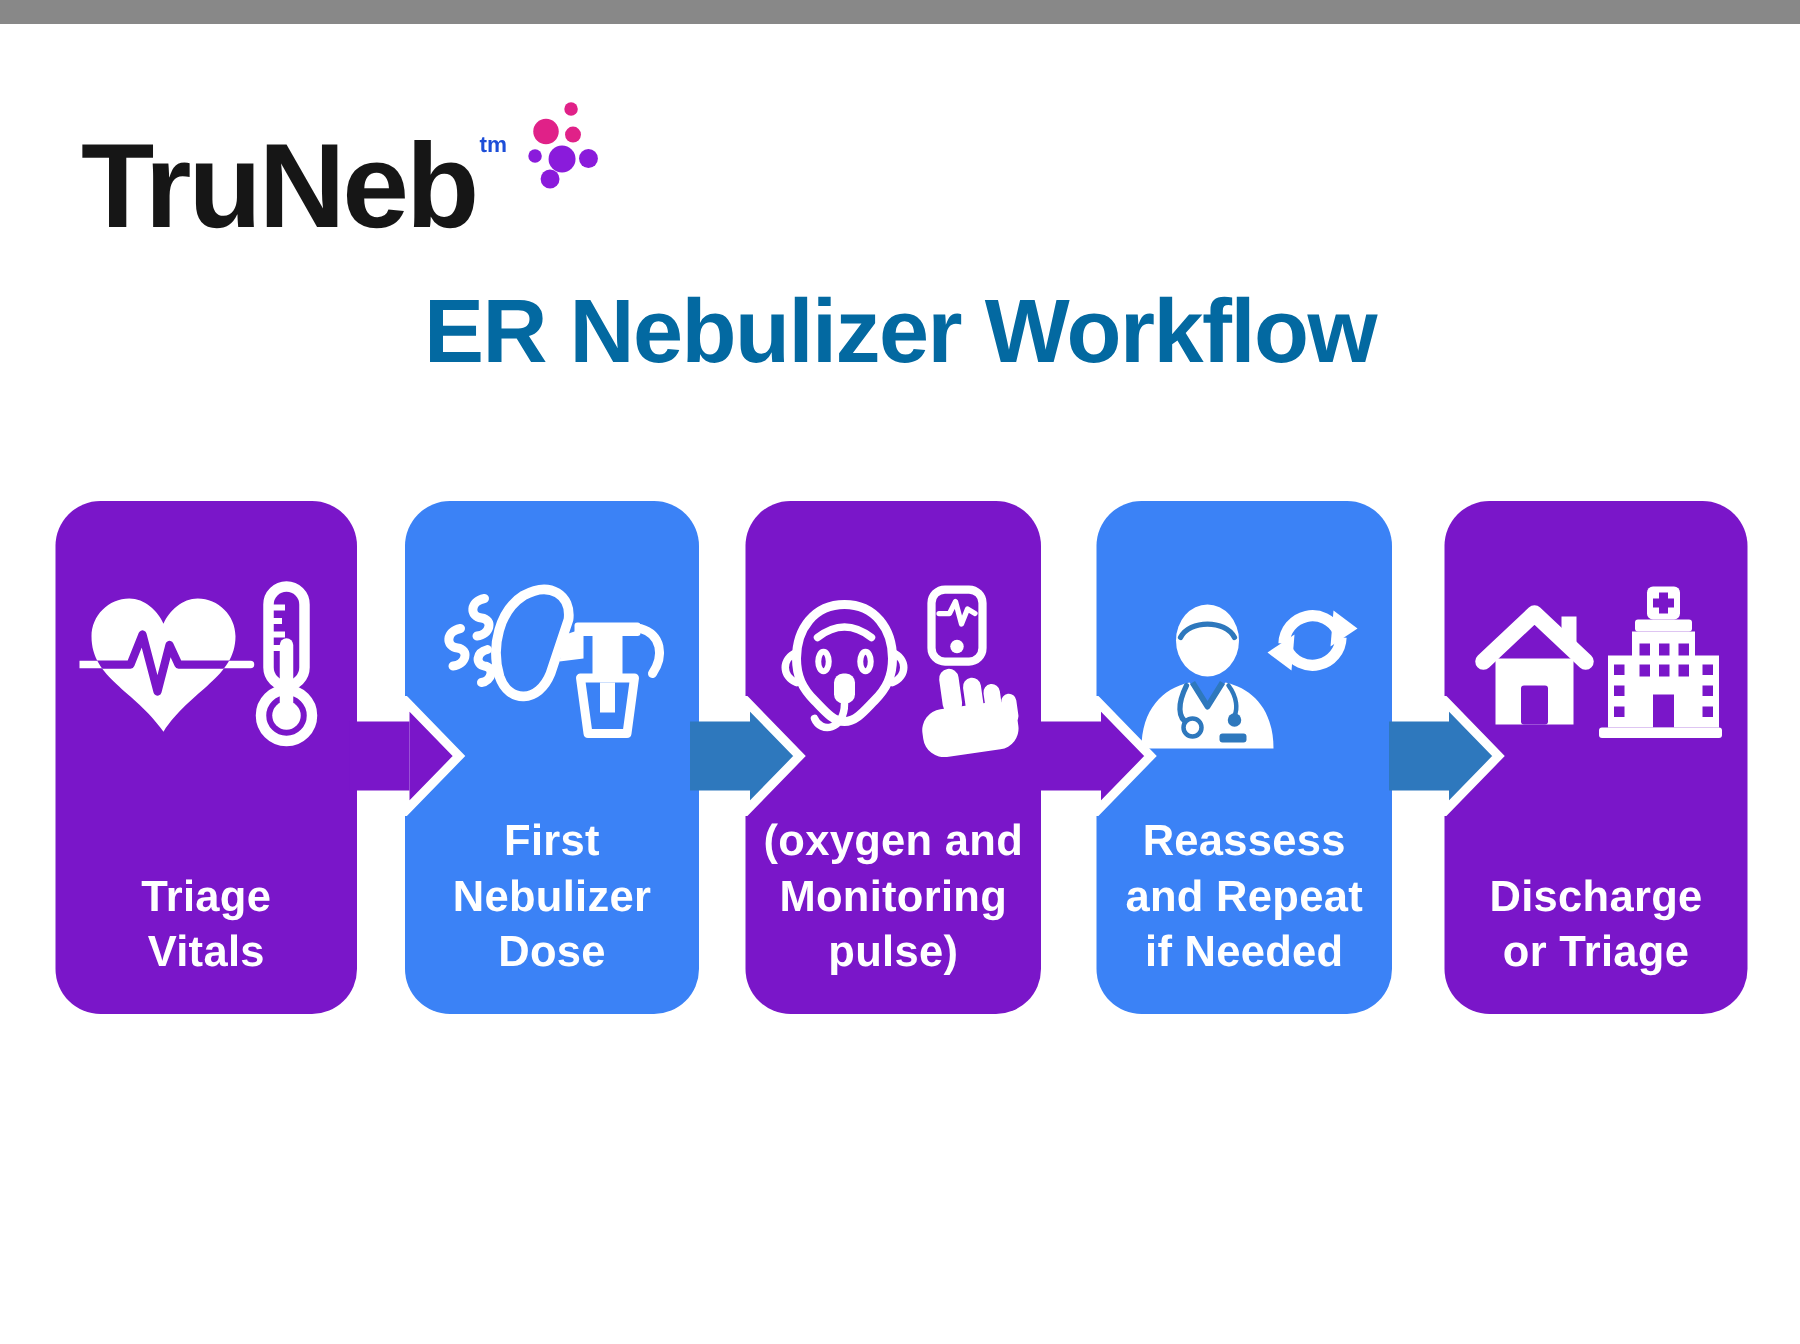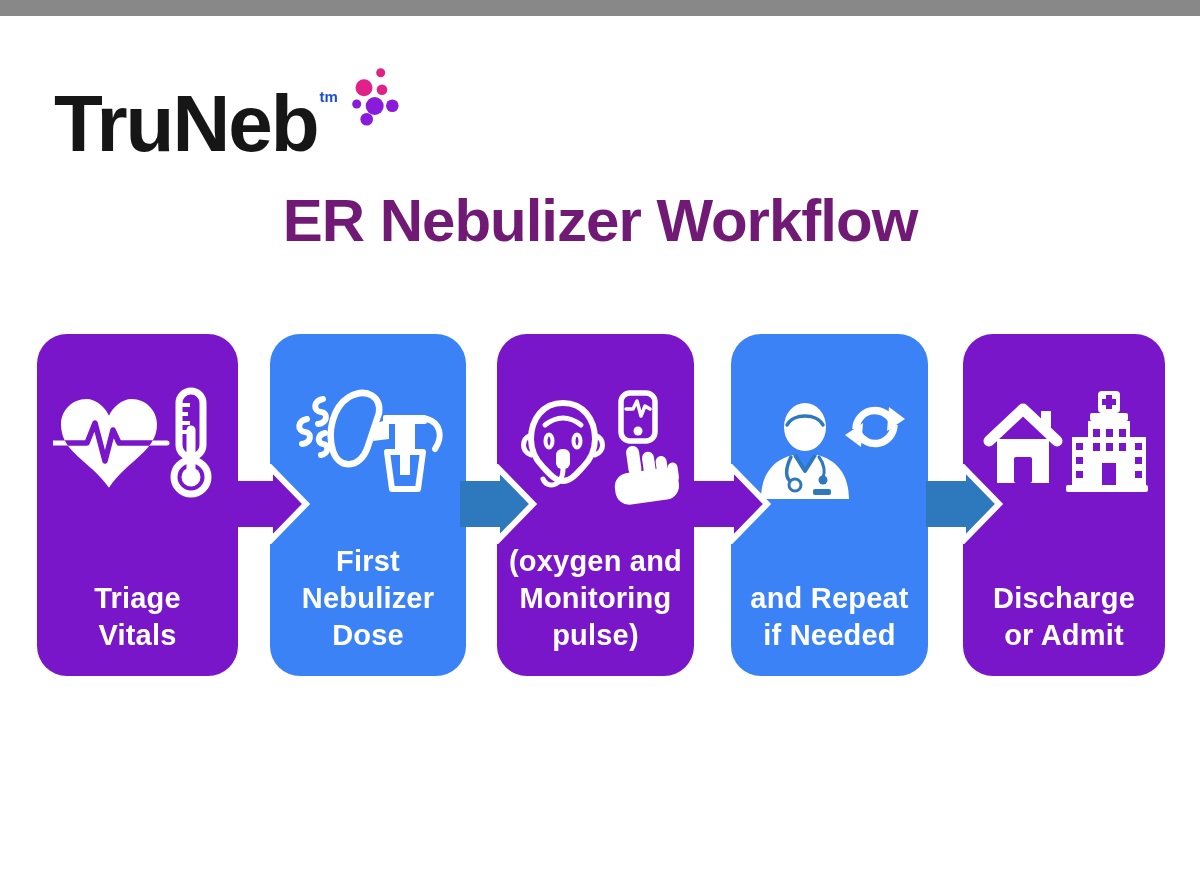--- a/index.html
+++ b/index.html
@@ -13,21 +13,21 @@
   .logo-text{
     font-size:80px; font-weight:bold; color:#161616; letter-spacing:-2px; line-height:100px;
   }
   .logo-tm{
     position:absolute; top:14px; margin-left:2px; font-size:15px; font-weight:bold; color:#1d4ed8;
   }
   .logo-dots{position:absolute; left:288px; top:-10px;}
   
   .title{
     position:absolute; top:170px; left:0; width:100%; margin:0; text-align:center;
-    font-size:60px; font-weight:bold; color:#701a75; letter-spacing:-1px;
+    font-size:60px; font-weight:bold; color:#0369a1; letter-spacing:-1px;
   }
   
   .step{position:absolute; top:318px; height:342px; border-radius:30px;}
   .step--purple{background:#7a16c9;}
   .step--blue{background:#3b82f6;}
   .step1{left:37px;  width:201px;}
   .step2{left:270px; width:196px;}
   .step3{left:497px; width:197px;}
   .step4{left:731px; width:197px;}
   .step5{left:963px; width:202px;}
@@ -175,20 +175,21 @@
         </g>
         <g>
           <path d="M111,44 A19,19 0 0 1 147,36" fill="none" stroke="#ffffff" stroke-width="7.5"></path>
           <polygon points="144,22 160,34 142,46" fill="#ffffff"></polygon>
           <path d="M149,40 A19,19 0 0 1 113,48" fill="none" stroke="#ffffff" stroke-width="7.5"></path>
           <polygon points="116,62 100,50 118,38" fill="#ffffff"></polygon>
         </g>
       </svg>
     </div>
     <div class="label">
+      <span class="ln">Reassess</span>
       <span class="ln">and Repeat</span>
       <span class="ln">if Needed</span>
     </div>
   </section>
 
   <section class="step step--purple step5">
     <div class="icon-wrap">
       <svg width="170" height="125" viewBox="0 0 170 125">
         <g>
           <rect x="62" y="26" width="10" height="18" fill="#ffffff"></rect>
@@ -216,21 +217,21 @@
           <rect x="97" y="86" width="7" height="7" fill="#7a16c9"></rect>
           <rect x="156" y="58" width="7" height="7" fill="#7a16c9"></rect>
           <rect x="156" y="72" width="7" height="7" fill="#7a16c9"></rect>
           <rect x="156" y="86" width="7" height="7" fill="#7a16c9"></rect>
           <rect x="87" y="100" width="82" height="7" rx="2" fill="#ffffff"></rect>
         </g>
       </svg>
     </div>
     <div class="label">
       <span class="ln">Discharge</span>
-      <span class="ln">or Admit</span>
+      <span class="ln">or Triage</span>
     </div>
   </section>
 
   <svg class="arrow arrow1" width="80" height="80" viewBox="0 0 80 80">
     <polygon points="37,3 73,40 37,77" stroke="#ffffff" stroke-width="6" fill="#7a16c9"></polygon>
     <rect x="0" y="17" width="40" height="46" fill="#7a16c9"></rect>
   </svg>
   <svg class="arrow arrow2" width="80" height="80" viewBox="0 0 80 80">
     <polygon points="37,3 73,40 37,77" stroke="#ffffff" stroke-width="6" fill="#2e78bd"></polygon>
     <rect x="0" y="17" width="40" height="46" fill="#2e78bd"></rect>

